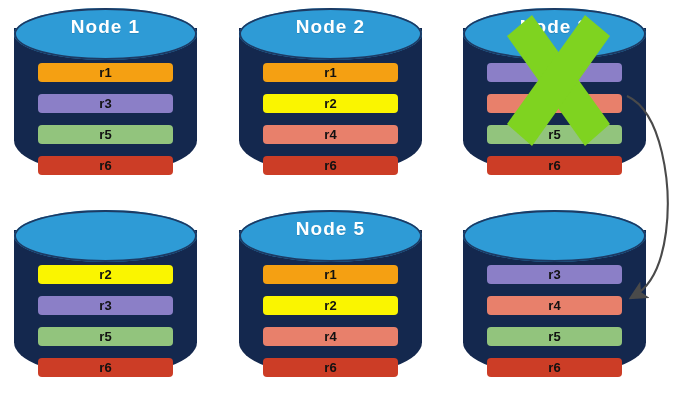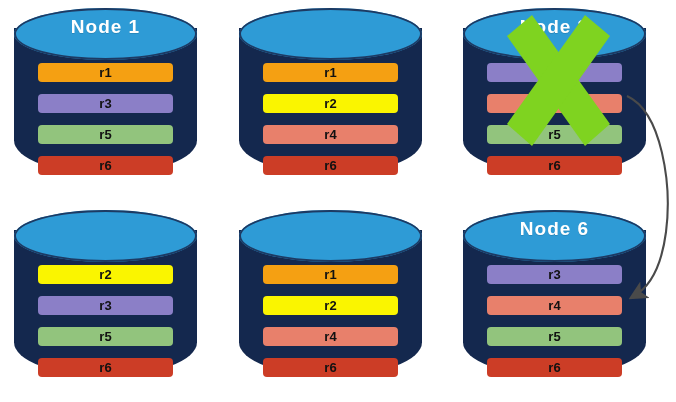--- a/index.html
+++ b/index.html
@@ -61,20 +61,21 @@
           <div class="bar" style="background: rgb(245, 160, 18);">r1</div>
           <div class="bar" style="background: rgb(139, 127, 199);">r3</div>
           <div class="bar" style="background: rgb(146, 196, 125);">r5</div>
           <div class="bar" style="background: rgb(204, 61, 38);">r6</div>
         </div>
       </div>
       <div class="node" style="left: 239px; top: 8px;">
         <div class="cyl-body" style="background: rgb(20, 40, 78);"></div>
         <div class="cyl-top" style="background: rgb(46, 155, 214);"></div>
         <div class="cyl-top-rim"></div>
+        <div class="node-title">Node 2</div>
         <div class="bars">
           <div class="bar" style="background: rgb(245, 160, 18);">r1</div>
           <div class="bar" style="background: rgb(250, 245, 0);">r2</div>
           <div class="bar" style="background: rgb(232, 128, 107);">r4</div>
           <div class="bar" style="background: rgb(204, 61, 38);">r6</div>
         </div>
       </div>
       <div class="node" style="left: 463px; top: 8px;">
         <div class="cyl-body" style="background: rgb(20, 40, 78);"></div>
         <div class="cyl-top" style="background: rgb(46, 155, 214);"></div>
@@ -99,32 +100,32 @@
           <div class="bar" style="background: rgb(250, 245, 0);">r2</div>
           <div class="bar" style="background: rgb(139, 127, 199);">r3</div>
           <div class="bar" style="background: rgb(146, 196, 125);">r5</div>
           <div class="bar" style="background: rgb(204, 61, 38);">r6</div>
         </div>
       </div>
       <div class="node" style="left: 239px; top: 210px;">
         <div class="cyl-body" style="background: rgb(20, 40, 78);"></div>
         <div class="cyl-top" style="background: rgb(46, 155, 214);"></div>
         <div class="cyl-top-rim"></div>
+        <div class="node-title">Node 5</div>
         <div class="bars">
           <div class="bar" style="background: rgb(245, 160, 18);">r1</div>
           <div class="bar" style="background: rgb(250, 245, 0);">r2</div>
           <div class="bar" style="background: rgb(232, 128, 107);">r4</div>
           <div class="bar" style="background: rgb(204, 61, 38);">r6</div>
         </div>
       </div>
       <div class="node" style="left: 463px; top: 210px;">
         <div class="cyl-body" style="background: rgb(20, 40, 78);"></div>
         <div class="cyl-top" style="background: rgb(46, 155, 214);"></div>
         <div class="cyl-top-rim"></div>
-        <div class="node-title">Node 6</div>
         <div class="bars">
           <div class="bar" style="background: rgb(139, 127, 199);">r3</div>
           <div class="bar" style="background: rgb(232, 128, 107);">r4</div>
           <div class="bar" style="background: rgb(146, 196, 125);">r5</div>
           <div class="bar" style="background: rgb(204, 61, 38);">r6</div>
         </div>
       </div>
     </div>
 
   <svg class="arrow" viewBox="0 0 676 402">

